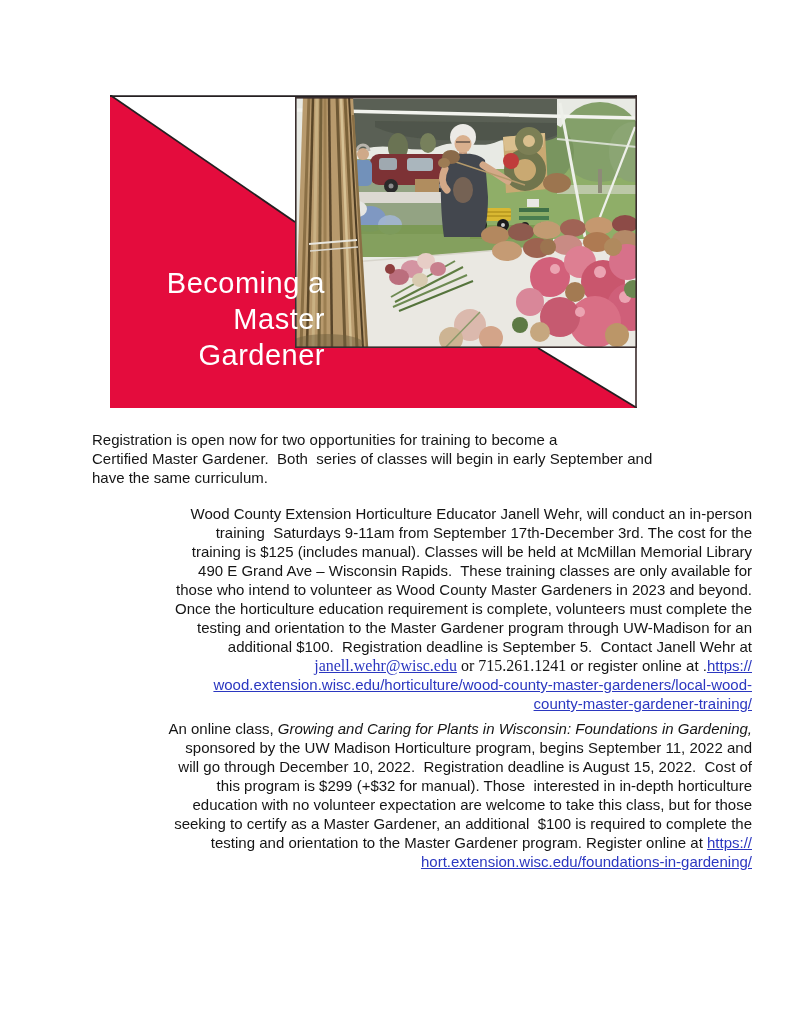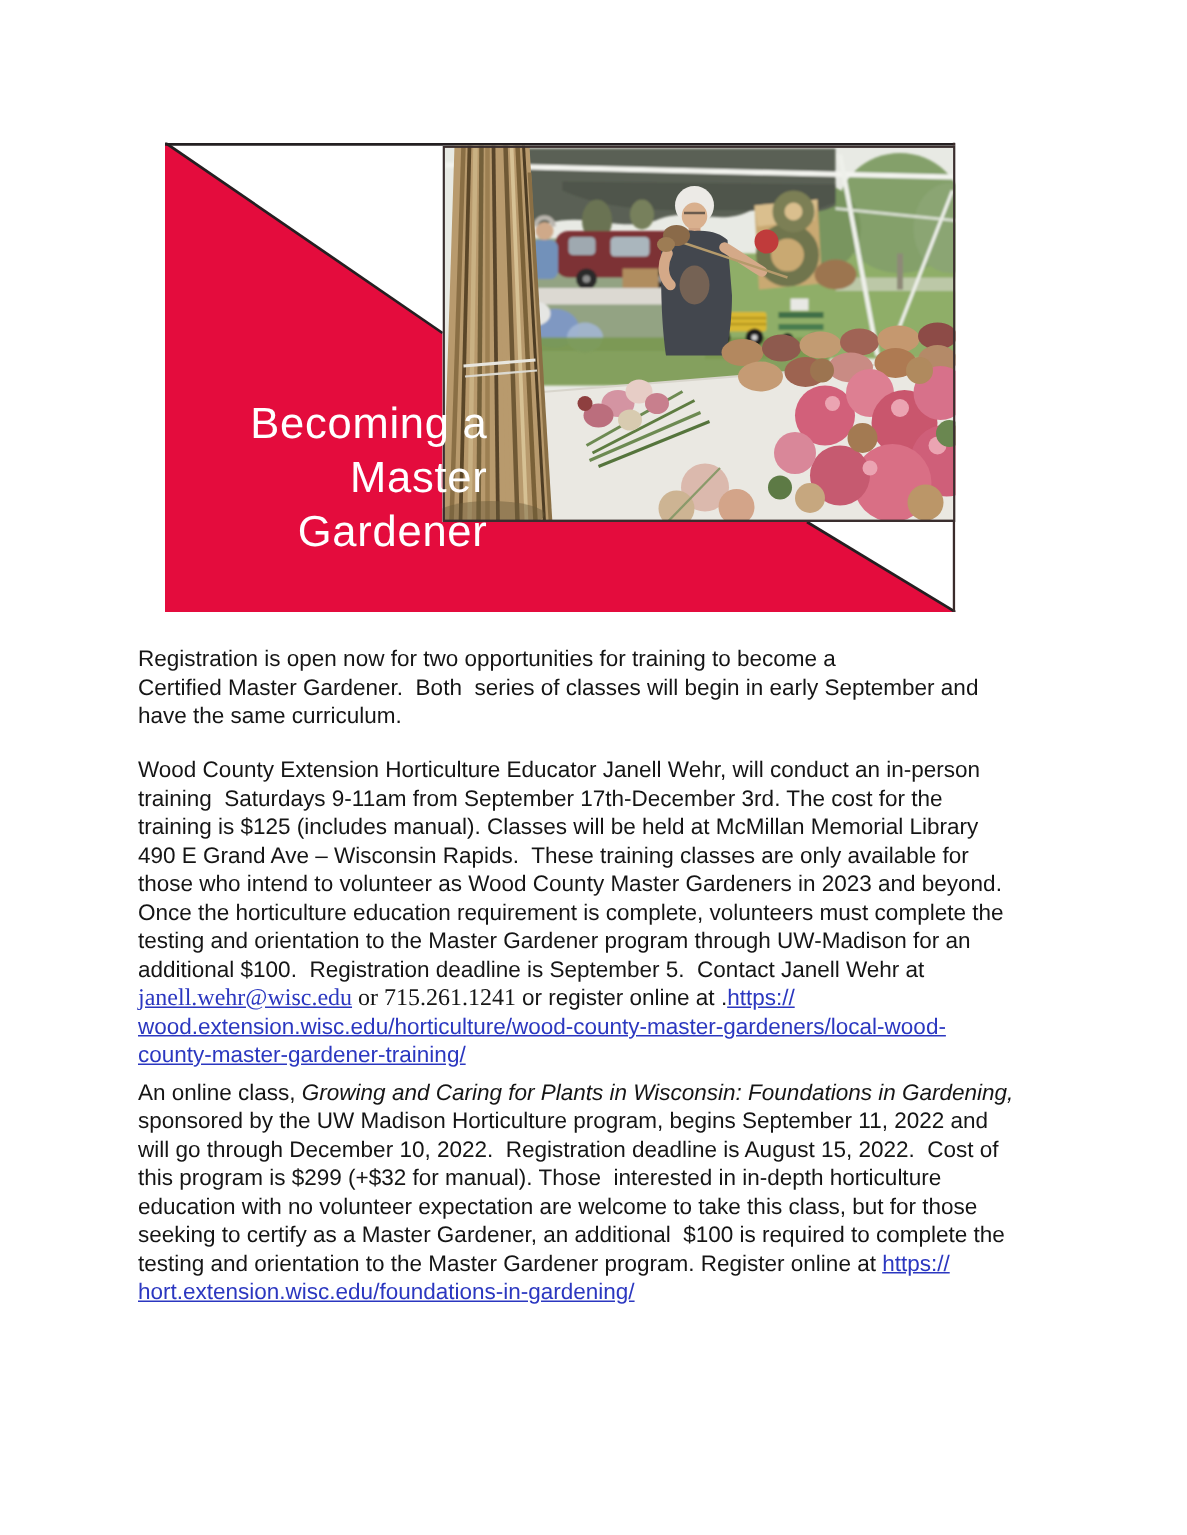--- a/index.html
+++ b/index.html
@@ -10,22 +10,22 @@
   .banner-bg{position:absolute;left:0;top:0;width:527px;height:313px;display:block;}
   .photo{position:absolute;left:185px;top:2px;width:342px;height:251px;}
   .photo svg{display:block;width:342px;height:251px;}
   .banner-title{position:absolute;left:0;top:170px;width:182px;text-align:right;
         color:#ffffff;font-size:29px;line-height:36px;letter-spacing:0.5px;margin-left:33px;}
   .banner-title span{display:block;}
   
   .body-text{position:absolute;left:92px;top:430px;width:660px;}
   .body-par{margin:0;white-space:pre-wrap;font-family:"Liberation Sans",sans-serif;
         font-size:15px;line-height:19px;color:#151515;}
-  .body-par:nth-child(2){margin-top:17px;}
-  .body-par:nth-child(3){margin-top:6px;}
+  .body-par:nth-child(2){margin-top:17px;text-align:right;}
+  .body-par:nth-child(3){margin-top:6px;text-align:right;}
   .t-italic{font-style:italic;}
   .t-serif{font-family:"Liberation Serif",serif;font-size:16px;}
   .link{color:var(--link-blue,#2b37c0);text-decoration:underline;cursor:pointer;}
   a.link{color:var(--link-blue,#2b37c0);}
 </style>
 </head>
 <body>
 
 <div class="page">
 

